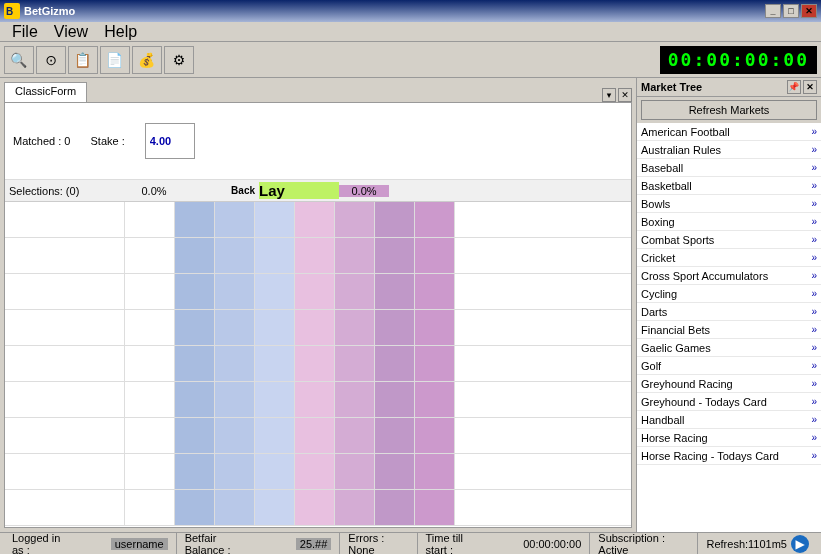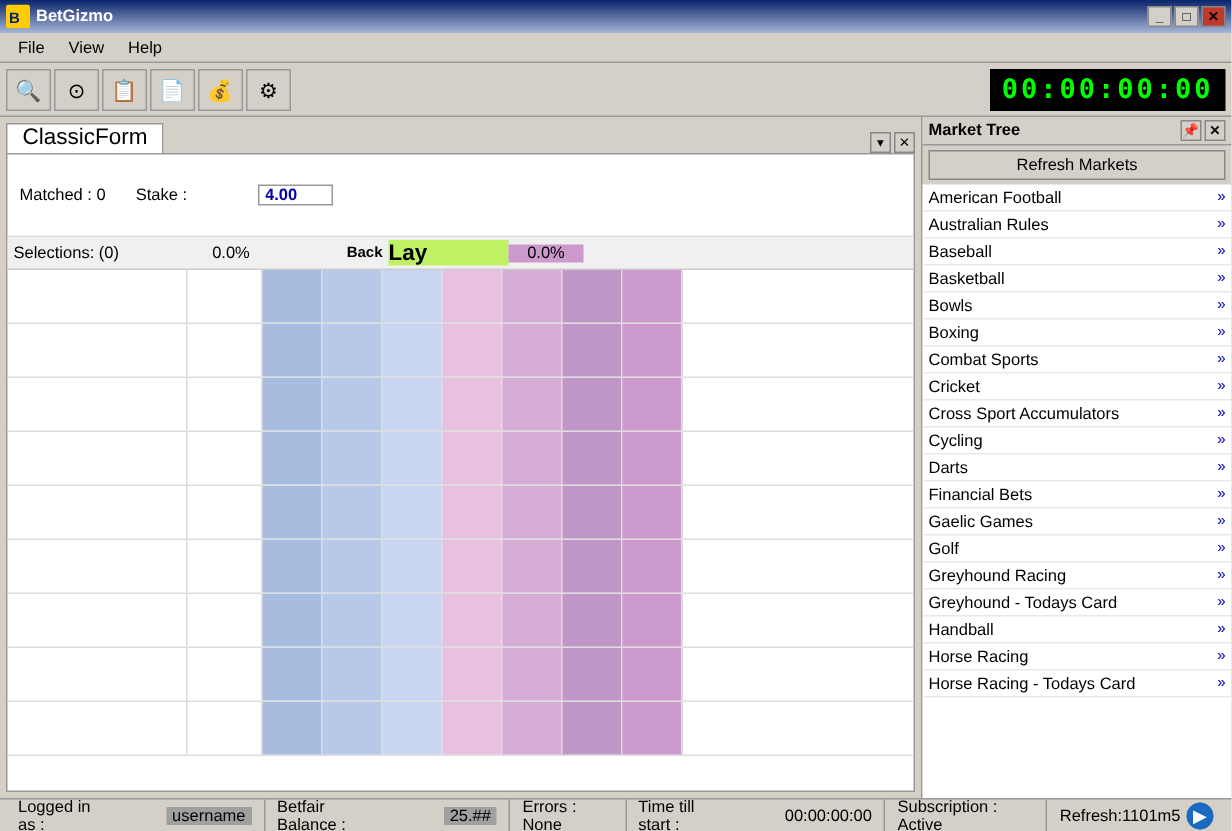--- a/index.html
+++ b/index.html
@@ -8,66 +8,66 @@
     
     .title-bar { background: linear-gradient(to bottom, #0a246a, #a6b5d7); height: 22px; display: flex; align-items: center; padding: 0 4px; color: white; font-size: 11px; font-weight: bold; user-select: none; }
     .title-bar-icon { width: 16px; height: 16px; margin-right: 4px; }
     .title-bar-text { flex: 1; }
     .title-bar-buttons { display: flex; gap: 2px; }
     .title-bar-btn { width: 16px; height: 14px; background: #d4d0c8; border: 1px solid #888; font-size: 9px; display: flex; align-items: center; justify-content: center; cursor: pointer; color: #000; }
     .title-bar-btn.close { background: #c0392b; }
     
     
     .menu-bar { background: #d4d0c8; height: 20px; display: flex; align-items: center; padding: 0 4px; border-bottom: 1px solid #999; }
-    .menu-item { padding: 2px 8px; font-size: 11px; cursor: pointer; }
+    .menu-item { padding: 2px 8px; font-size: 16px; cursor: pointer; }
     
     
     .toolbar { background: #d4d0c8; height: 36px; display: flex; align-items: center; padding: 2px 4px; gap: 2px; border-bottom: 1px solid #999; }
     .toolbar-btn { width: 30px; height: 28px; background: #d4d0c8; border: 1px solid #999; display: flex; align-items: center; justify-content: center; cursor: pointer; font-size: 14px; }
     .toolbar-spacer { flex: 1; }
     .timer-display { background: #000; color: #00ff00; font-family: monospace; font-size: 18px; font-weight: bold; padding: 2px 8px; letter-spacing: 2px; height: 28px; display: flex; align-items: center; }
     
     
     .main-area { display: flex; height: calc(554px - 22px - 20px - 36px - 22px); }
     
     
     .left-panel { flex: 1; background: #d4d0c8; display: flex; flex-direction: column; overflow: hidden; }
     
     
     .tab-bar { display: flex; align-items: flex-end; padding: 2px 4px 0 4px; background: #d4d0c8; height: 24px; }
-    .tab { background: #d4d0c8; border: 1px solid #999; border-bottom: none; padding: 2px 10px; font-size: 15px; cursor: pointer; height: 20px; display: flex; align-items: flex-end; position: relative; }
+    .tab { background: #d4d0c8; border: 1px solid #999; border-bottom: none; padding: 2px 10px; font-size: 11px; cursor: pointer; height: 20px; display: flex; align-items: flex-start; position: relative; }
     .tab.active { background: #fff; z-index: 1; }
     .tab-controls { margin-left: auto; display: flex; gap: 2px; }
     .tab-ctrl-btn { width: 14px; height: 14px; background: #d4d0c8; border: 1px solid #888; font-size: 9px; display: flex; align-items: center; justify-content: center; cursor: pointer; }
     
     
     .form-area { flex: 1; background: #fff; border: 1px solid #999; margin: 0 4px 4px 4px; overflow: hidden; }
     .form-header { padding: 20px 8px; display: flex; align-items: center; gap: 20px; font-size: 11px; border-bottom: 1px solid #ddd; }
-    .stake-input { width: 50px; height: 14px; border: 1px solid #999; padding: 1px 4px; font-size: 11px; background: #fff; color: #00a; font-weight: bold; margin-left: 27px; }
+    .stake-input { width: 50px; height: 36px; border: 1px solid #999; padding: 1px 4px; font-size: 11px; background: #fff; color: #00a; font-weight: bold; }
     .form-row-labels { display: flex; align-items: center; padding: 2px 4px; border-bottom: 1px solid #ccc; background: #f0f0f0; }
     .selections-label { width: 120px; font-size: 11px; }
     .pct-label { width: 50px; text-align: center; font-size: 11px; }
     .back-label { width: 80px; text-align: right; font-size: 10px; font-weight: bold; padding-right: 4px; }
     .lay-label { width: 80px; text-align: left; font-size: 15px; font-weight: bold; padding-left: 0; background: #bef264; color: #000; }
     .pct-label2 { width: 50px; text-align: center; font-size: 11px; background: #cc99cc; }
     
     .grid-row { display: flex; height: 36px; border-bottom: 1px solid #ddd; }
     .grid-cell { border-right: 1px solid #ddd; display: flex; align-items: center; justify-content: center; }
     .cell-selection { width: 120px; border-right: 1px solid #ddd; }
     .cell-pct { width: 50px; }
     .cell-back1 { width: 40px; background: #c8d4f0; }
     .cell-back2 { width: 40px; background: #b8c8e8; }
     .cell-back3 { width: 40px; background: #a8bce0; }
     .cell-lay1 { width: 40px; background: #e8c0e0; }
     .cell-lay2 { width: 40px; background: #d4acd4; }
     .cell-lay3 { width: 40px; background: #c098c8; }
     .cell-pct2 { width: 40px; background: #cc99cc; }
     
     
-    .right-panel { width: 207px; background: #d4d0c8; border-left: 1px solid #999; display: flex; flex-direction: column; }
+    .right-panel { width: 185px; background: #d4d0c8; border-left: 1px solid #999; display: flex; flex-direction: column; }
     .panel-header { background: #d4d0c8; border-bottom: 1px solid #999; padding: 2px 4px; display: flex; align-items: center; font-size: 11px; font-weight: bold; }
     .panel-header-text { flex: 1; }
     .panel-header-btns { display: flex; gap: 2px; }
     .panel-header-btn { width: 14px; height: 14px; background: #d4d0c8; border: 1px solid #888; font-size: 9px; display: flex; align-items: center; justify-content: center; cursor: pointer; }
     .refresh-btn { width: calc(100% - 8px); margin: 3px 4px; height: 20px; background: #d4d0c8; border: 1px solid #888; font-size: 11px; cursor: pointer; display: flex; align-items: center; justify-content: center; }
     .market-list { flex: 1; overflow-y: scroll; overflow-x: hidden; background: #fff; }
     .market-item { display: flex; align-items: center; height: 18px; border-bottom: 1px solid #e8e8e8; padding: 0 4px; cursor: pointer; font-size: 11px; }
     .market-item-label { flex: 1; white-space: nowrap; overflow: hidden; text-overflow: ellipsis; }
     .market-item-arrow { font-size: 10px; color: #0000aa; }
     

